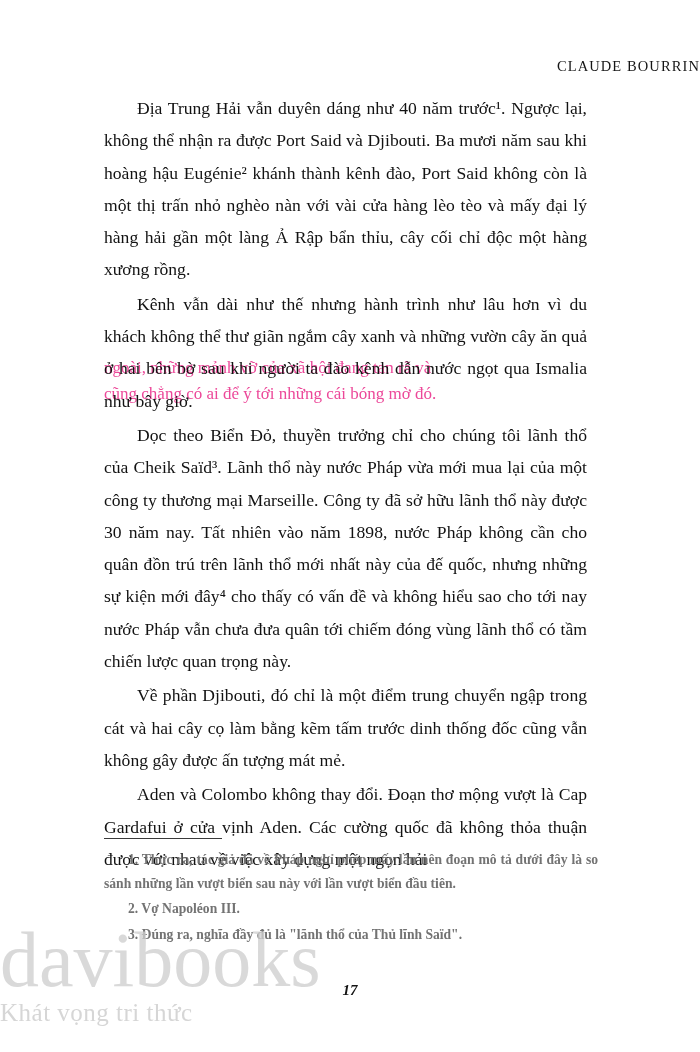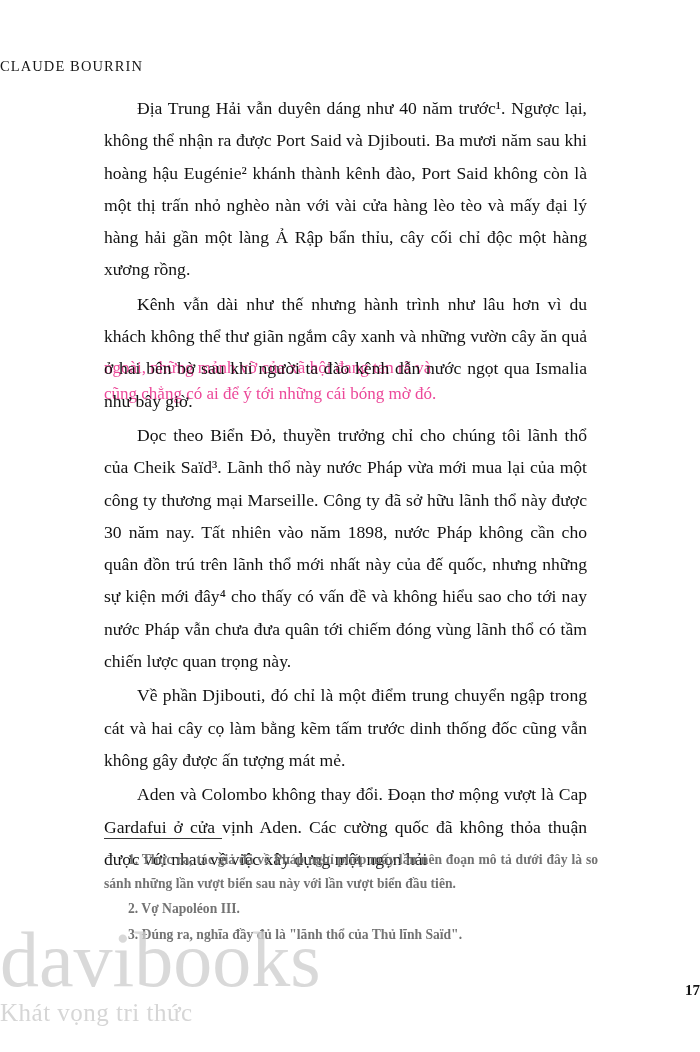--- a/index.html
+++ b/index.html
@@ -19,21 +19,21 @@
     position: absolute;
     inset: 0;
     width: 700px;
     height: 1052px;
   }
   .running-head {
     position: absolute;
     top: 58px;
     left: 0;
     width: 700px;
-    text-align: left;
+    text-align: right;
     font-size: 14.5px;
     letter-spacing: 1.1px;
     font-family: "Liberation Serif", serif;
     color: #151515;
   }
   .body-col {
     position: absolute;
     top: 92px;
     left: 104px;
     width: 494px;
@@ -68,24 +68,25 @@
     text-align: justify;
     text-indent: 24px;
     color: #737373;
     font-weight: bold;
   }
   .folio {
     position: absolute;
     left: 0;
     top: 982px;
     width: 700px;
-    text-align: right;
+    text-align: center;
     font-size: 15px;
     font-weight: bold;
     color: #141414;
+    font-style: italic;
   }
   .watermark {
     position: absolute;
     left: 0;
     top: 918px;
     width: 700px;
     pointer-events: none;
     user-select: none;
   }
   .wm-main {

